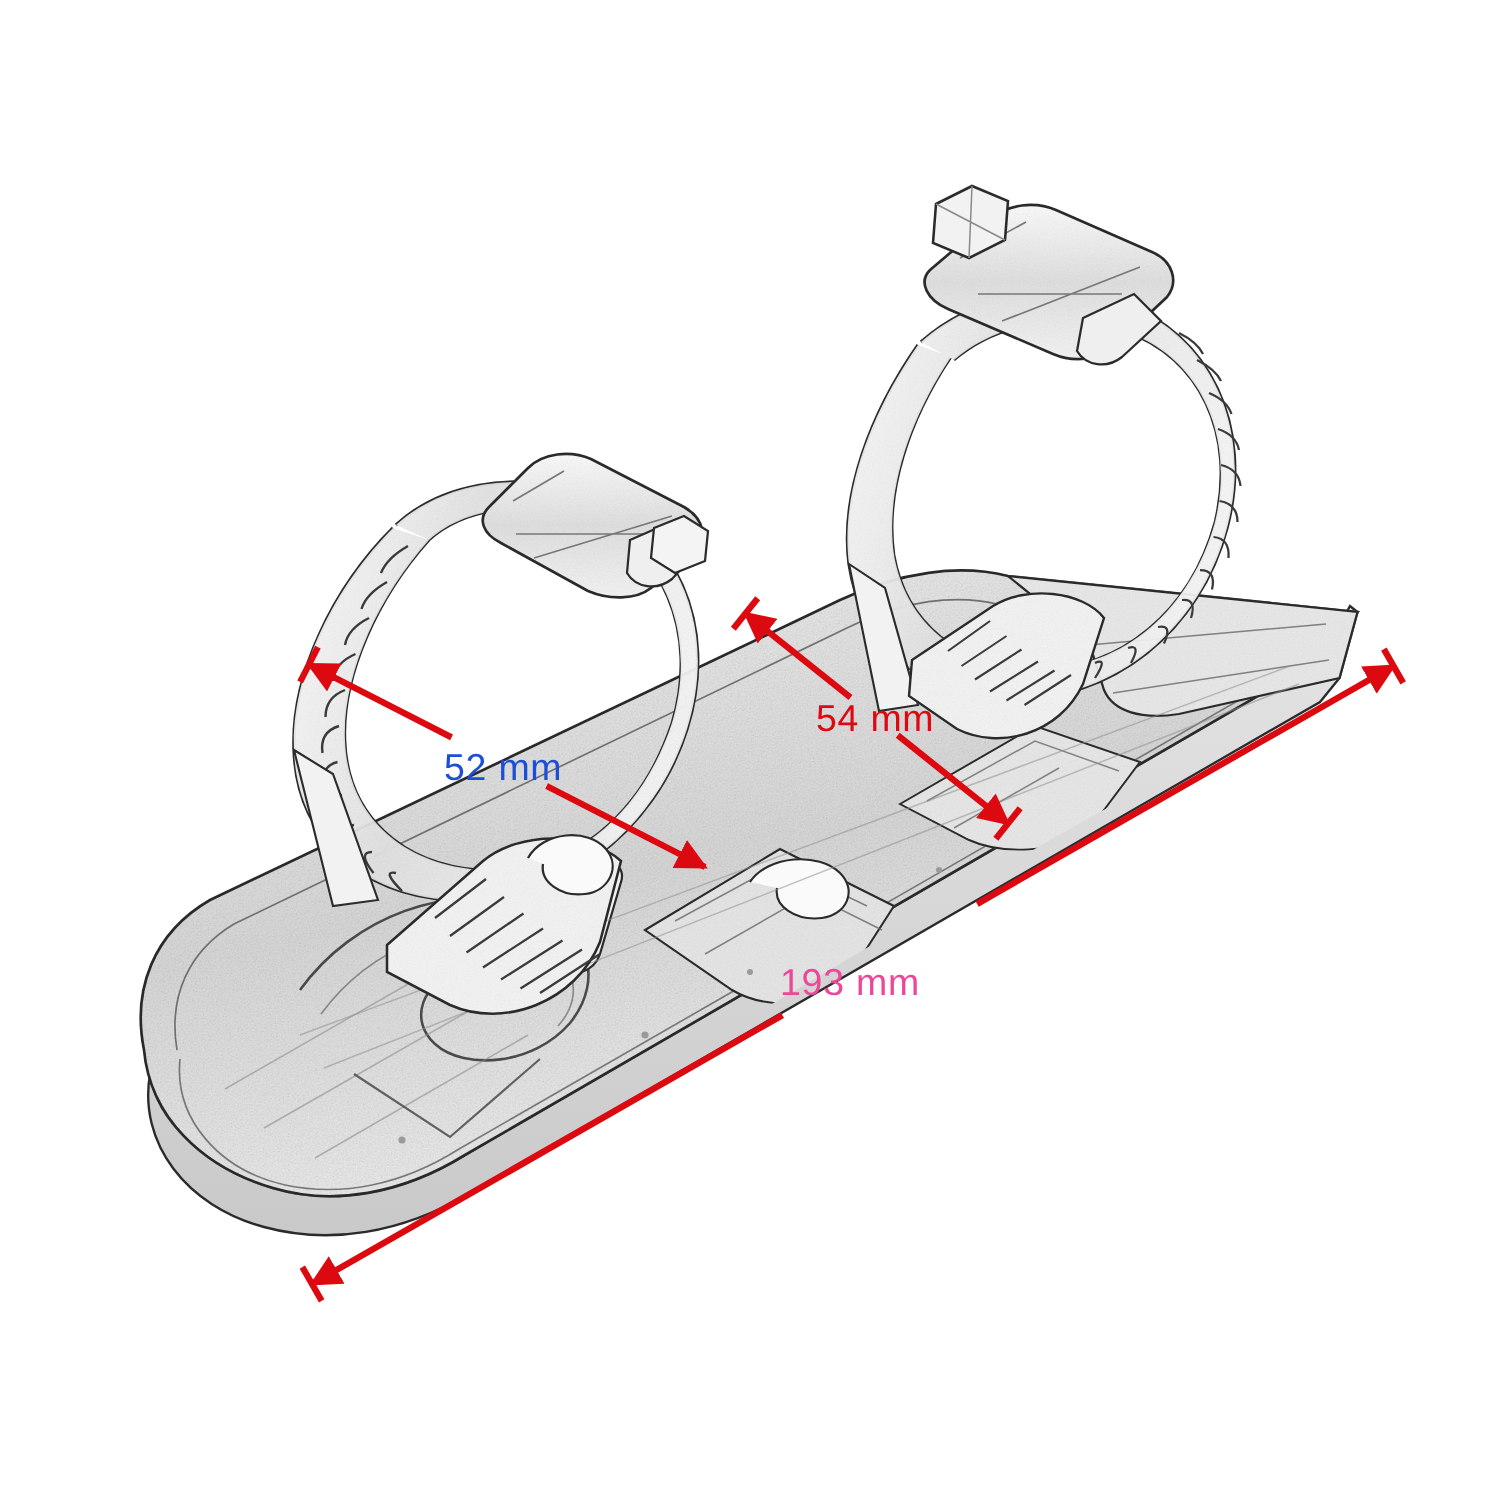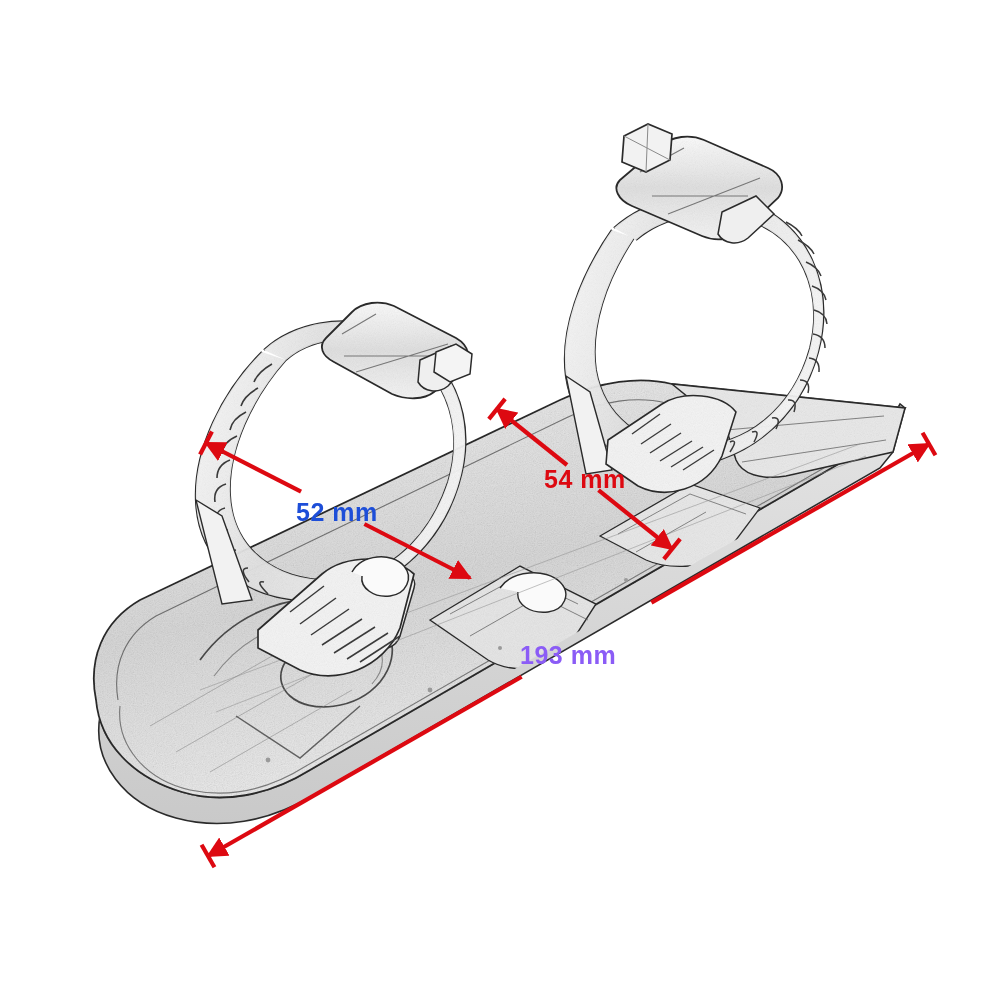--- a/index.html
+++ b/index.html
@@ -7,21 +7,21 @@
   body{
     width:1000px;height:1001px;
     font-family:"Liberation Sans", sans-serif;
     overflow:hidden;position:relative;
   }
   #stage{position:absolute;inset:0;background:#ffffff;}
   #art{position:absolute;left:0;top:0;width:1000px;height:1001px;}
   .dim-label{
     position:absolute;
     font-family:"Liberation Sans", sans-serif;
-    font-weight:bold;
+    font-weight:normal;
     white-space:nowrap;
     letter-spacing:0.5px;
     -webkit-user-select:none;user-select:none;
   }
 </style>
 </head>
 <body>
 
 <div id="stage">
 
@@ -265,16 +265,16 @@
           <line x1="651.415" y1="602.62" x2="929" y2="444" stroke="#dd0911" stroke-width="4.2" stroke-linecap="butt" marker-end="url(#ah)"></line>
           <line x1="214.44980619863884" y1="867.287160847618" x2="201.55019380136116" y2="844.712839152382" stroke="#dd0911" stroke-width="4.2"></line>
           <line x1="935.4498061986388" y1="455.287160847618" x2="922.5501938013612" y2="432.712839152382" stroke="#dd0911" stroke-width="4.2"></line>
         </g>
       </g>
   </svg>
 
   <div id="dim-labels">
       <div class="dim-label" style="left: 296px; top: 498px; color: #1d4ed8; font-size: 25px;">52 mm</div>
       <div class="dim-label" style="left: 544px; top: 465px; color: rgb(221, 9, 17); font-size: 25px;">54 mm</div>
-      <div class="dim-label" style="left: 520px; top: 641px; color: #8b5cf6; font-size: 25px;">193 mm</div>
+      <div class="dim-label" style="left: 520px; top: 641px; color: #ec4899; font-size: 25px;">193 mm</div>
     </div>
 
 </div>
 
 </body></html>

